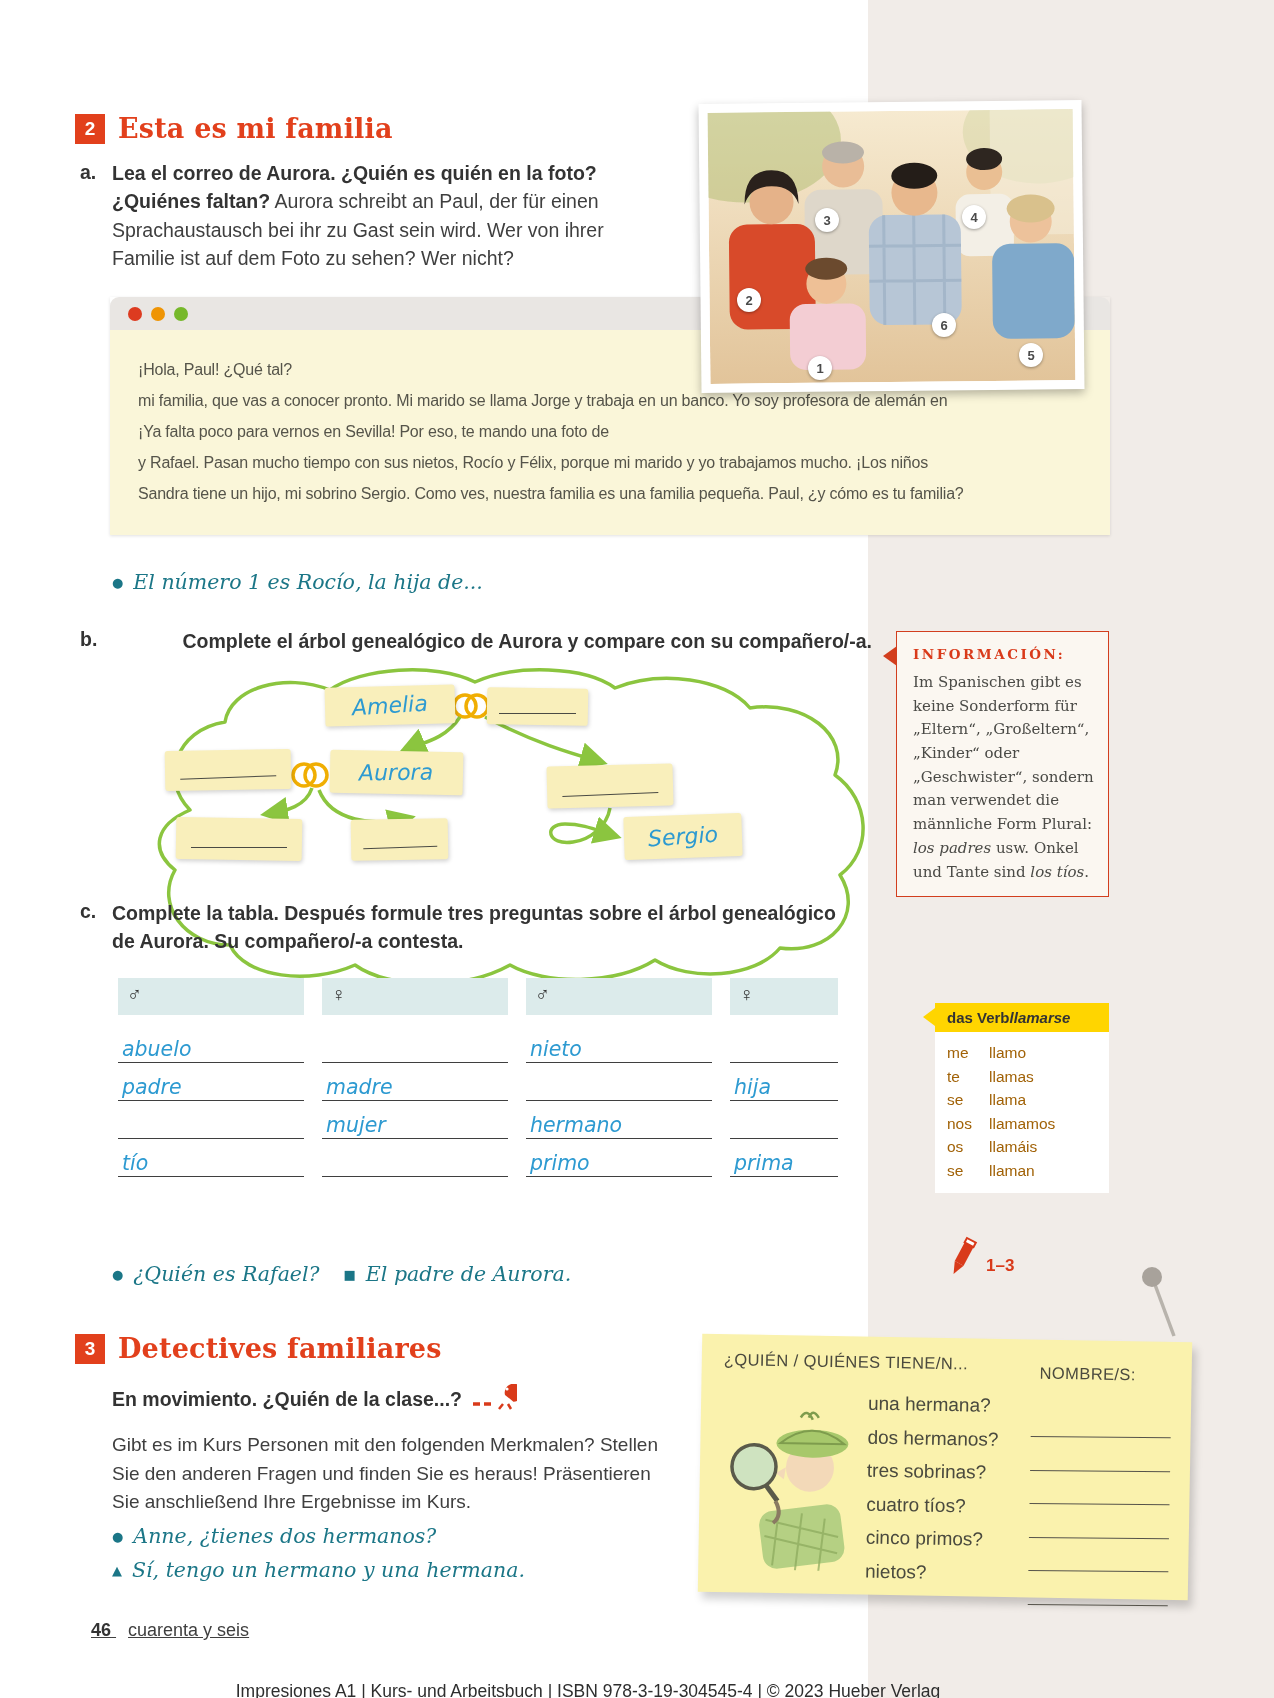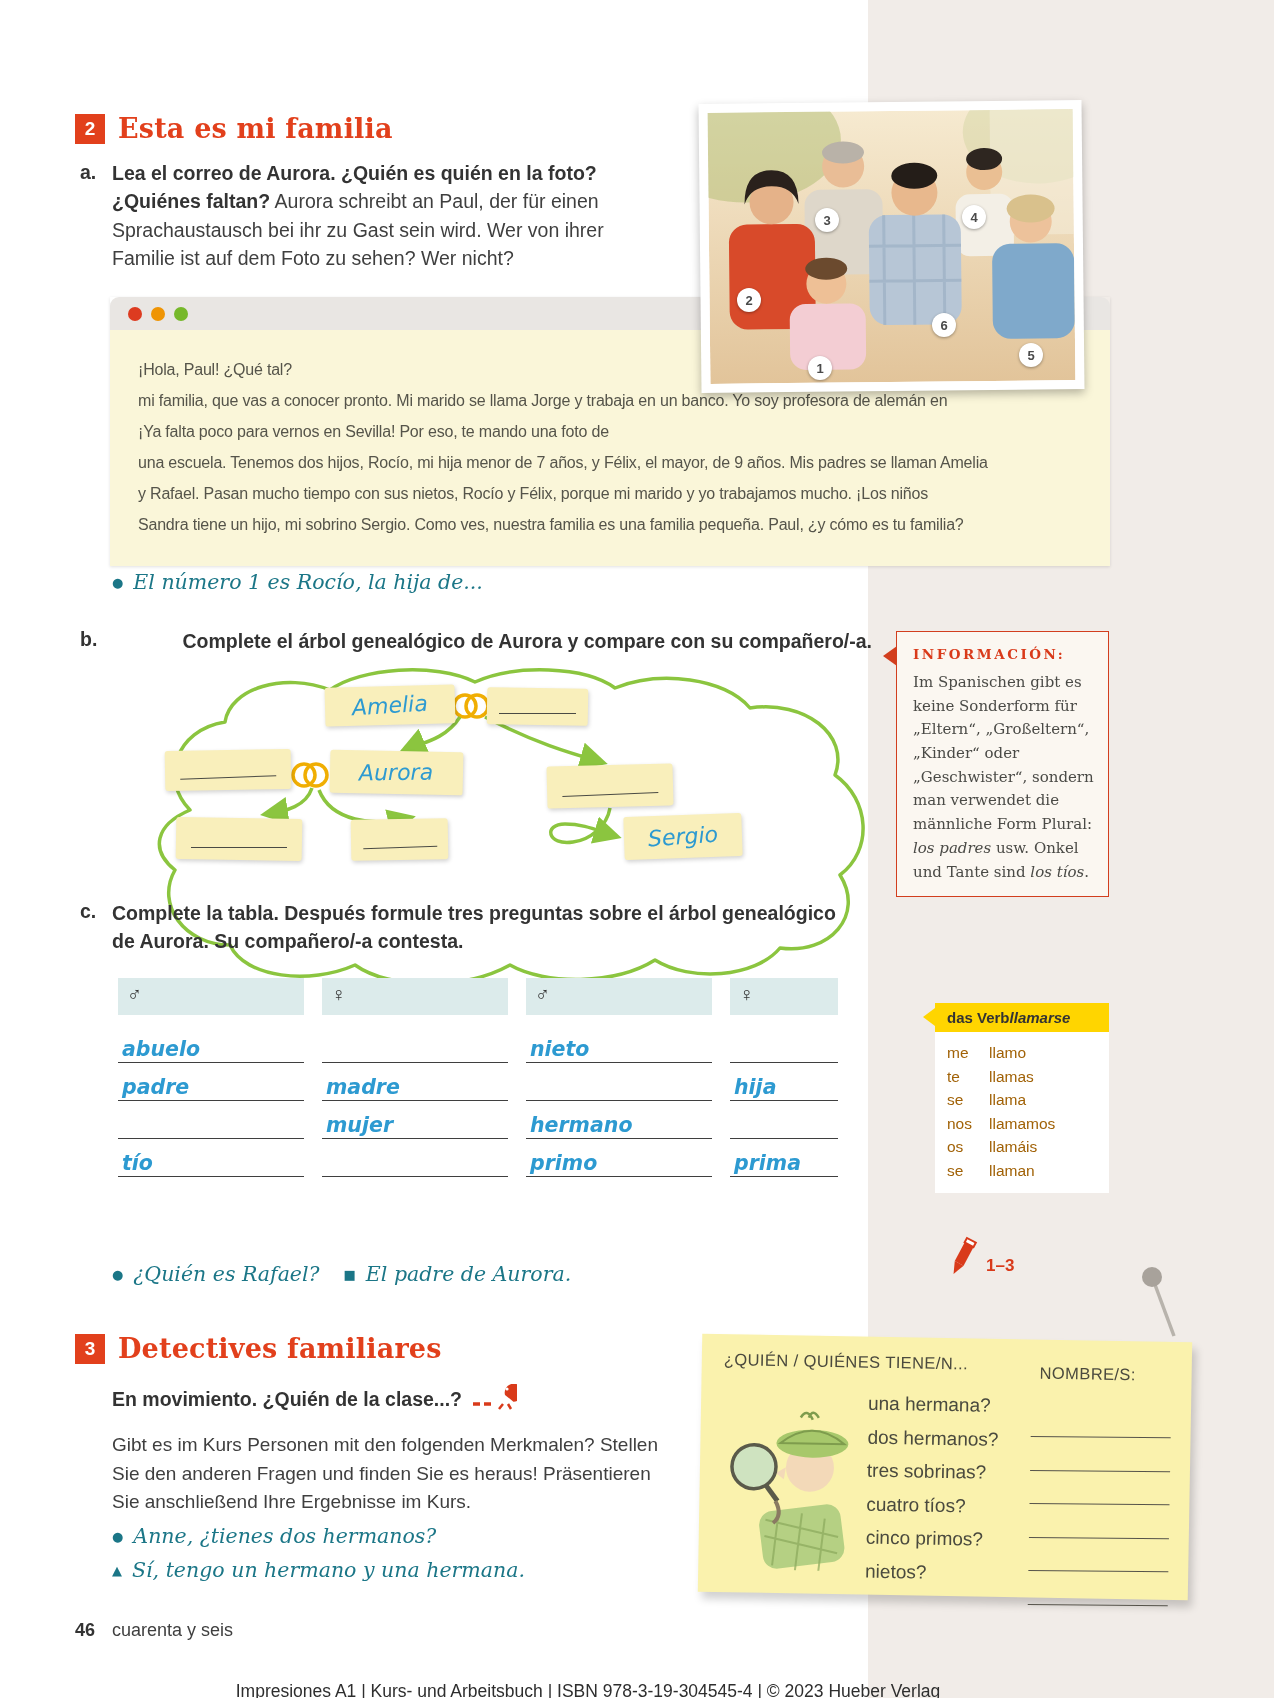--- a/index.html
+++ b/index.html
@@ -58,21 +58,21 @@
     border-top:10px solid transparent;border-bottom:10px solid transparent;border-right:14px solid #d23e1e;}
   .info-title{color:#d93a1a;font-weight:bold;letter-spacing:2.5px;font-size:13.5px;
     font-family:"DejaVu Serif",serif;margin-bottom:9px;}
   .info-text{font-family:"DejaVu Serif",serif;font-size:15px;line-height:1.58;color:#4a4a46;}
   .info-text i{font-style:italic;}
 
   
   #gtable{position:absolute;left:118px;top:978px;display:grid;grid-template-columns:186px 186px 186px 108px;
     column-gap:18px;}
   .th{height:37px;background:#dcebeb;font-size:20px;color:#333;padding:5px 0 0 9px;box-sizing:border-box;}
-  .cellrow{height:37px;position:relative;border-bottom:1.5px solid #3f3f3f;font-weight:bold;}
+  .cellrow{height:37px;position:relative;border-bottom:1.5px solid #3f3f3f;}
   .cellrow .hw{position:absolute;left:4px;bottom:1px;font-size:20.5px;}
   .spacer{height:10px;}
 
   
   #llamarse{position:absolute;left:935px;top:1003px;width:174px;z-index:2;}
   #llamarse .vhead{position:relative;height:29px;background:#ffd500;display:flex;align-items:center;
     padding-left:12px;font-size:15px;font-weight:bold;color:#333;}
   #llamarse .vhead .notch{position:absolute;left:-12px;top:5px;width:0;height:0;
     border-top:9px solid transparent;border-bottom:9px solid transparent;border-right:12px solid #ffd500;}
   #llamarse .vbody{background:#fff;padding:9px 12px 11px;}
@@ -85,21 +85,21 @@
   
   #bignote{position:absolute;left:700px;top:1338px;width:490px;height:258px;background:#faf2ad;
     transform:rotate(1deg);box-shadow:4px 7px 9px rgba(0,0,0,.18);z-index:2;}
   .nh{position:absolute;font-size:16.5px;letter-spacing:.4px;color:#4b4a3e;}
   .nitems{position:absolute;left:167px;top:50px;font-size:19px;color:#4a4a3e;line-height:33.5px;}
   .nlines{position:absolute;left:330px;top:63px;}
   .nline{width:140px;height:33.5px;border-bottom:1.5px solid #55534a;box-sizing:border-box;transform:rotate(-.5deg);}
   #pin{position:absolute;left:1140px;top:1266px;z-index:7;}
 
   
-  #pgnum{position:absolute;left:75px;top:1620px;font-size:18px;}
+  #pgnum{position:absolute;left:91px;top:1620px;font-size:18px;text-decoration:underline;}
   #credit{position:absolute;left:0;top:1648px;width:1176px;text-align:center;font-size:17.5px;color:#2e2e2e;margin-top:33px;}
 </style>
 </head>
 <body>
 
 <div class="band"></div>
 
 <div class="sec-head" id="sec2-head" style="left:75px;top:113px;">
   <div class="sec-num">2</div>
   <div class="sec-title">Esta es mi familia</div>
@@ -113,21 +113,20 @@
 <div id="email">
   <div class="email-bar">
     <span class="dot" style="background:#dd3b20;"></span>
     <span class="dot" style="background:#ef9404;"></span>
     <span class="dot" style="background:#76b82a;"></span>
   </div>
   <div class="email-body">
     <div class="email-line short">¡Hola, Paul! ¿Qué tal?</div>
     <div class="email-line">mi familia, que vas a conocer pronto. Mi marido se llama Jorge y trabaja en un banco. Yo soy profesora de alemán en</div>
     <div class="email-line short">¡Ya falta poco para vernos en Sevilla! Por eso, te mando una foto de</div>
-    <div class="email-line">una escuela. Tenemos dos hijos, Rocío, mi hija menor de 7 años, y Félix, el mayor, de 9 años. Mis padres se llaman Amelia</div>
     <div class="email-line">y Rafael. Pasan mucho tiempo con sus nietos, Rocío y Félix, porque mi marido y yo trabajamos mucho. ¡Los niños</div>
     <div class="email-line">Sandra tiene un hijo, mi sobrino Sergio. Como ves, nuestra familia es una familia pequeña. Paul, ¿y cómo es tu familia?</div>
   </div>
 </div>
 
 <div id="photo">
   <svg viewBox="0 0 365 271" preserveAspectRatio="none">
     <defs>
       <linearGradient id="g1" x1="0" y1="0" x2="0" y2="1">
         <stop offset="0" stop-color="#f6ead0"></stop>

